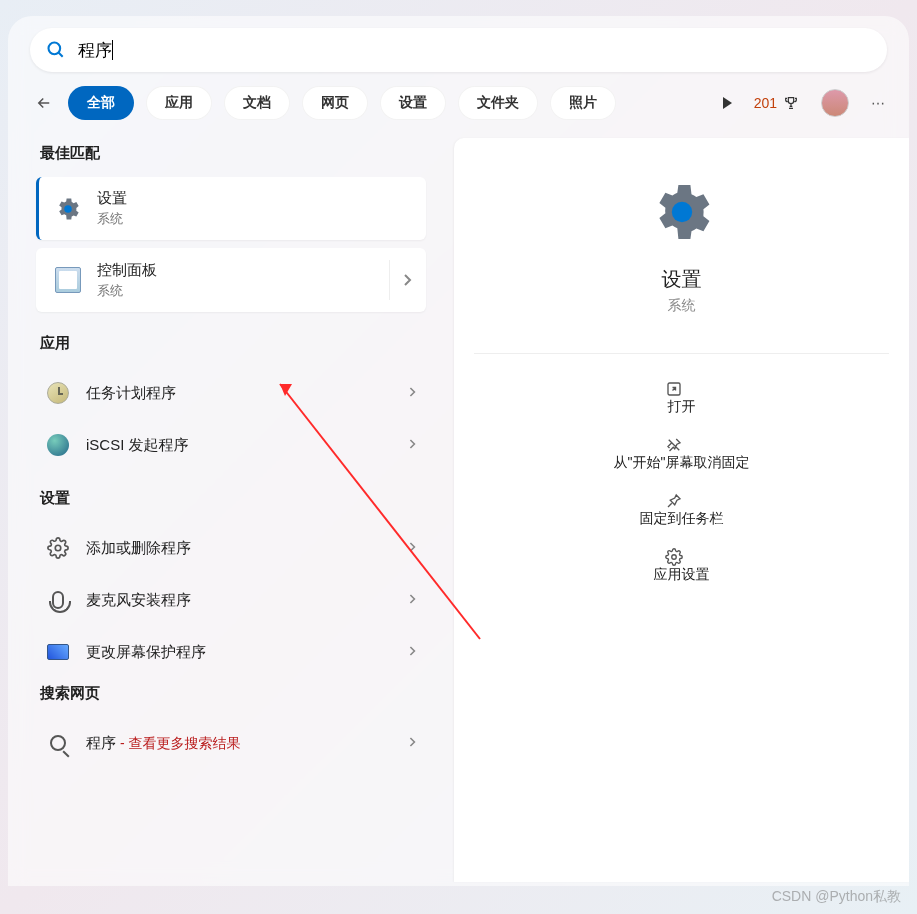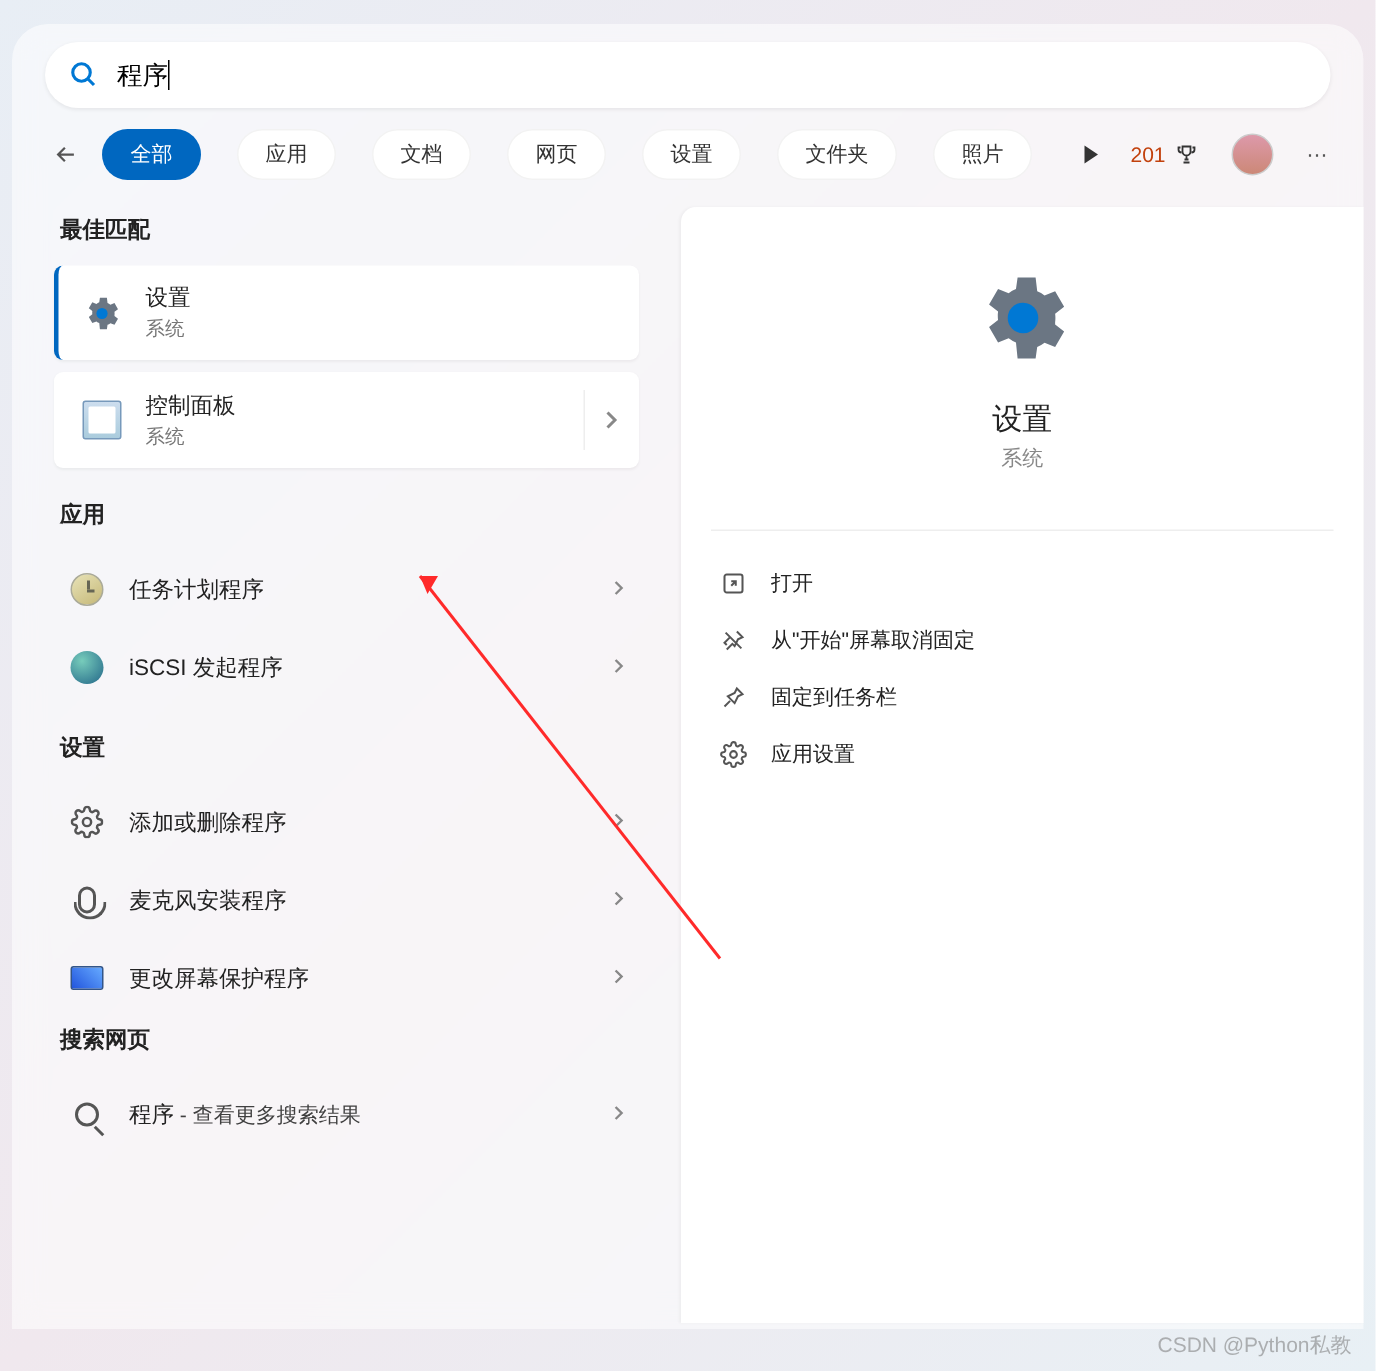--- a/index.html
+++ b/index.html
@@ -43,21 +43,21 @@
 }
 @keyframes blink { 50% { opacity: 0; } }
 
 .toolbar {
   margin: 14px 22px 0 22px;
   display: flex;
   align-items: center;
   gap: 10px;
 }
 .back-btn { width: 28px; height: 28px; display:flex; align-items:center; justify-content:center; color:#555; cursor:pointer; }
-.tabs { display: flex; gap: 24px; }
+.tabs { display: flex; gap: 12px; font-weight: bold; }
 .tab {
   padding: 7px 18px;
   border-radius: 20px;
   font-size: 14px;
   color: #333;
   background: #fff;
   cursor: pointer;
   border: 1px solid rgba(0,0,0,0.05);
 }
 .tab.active { background: #0067c0; color: #fff; border-color: transparent; }
@@ -89,30 +89,30 @@
 .best-item .btxt .subtitle { font-size: 13px; color:#777; margin-top:2px; }
 .best-item .chev { margin-left:auto; color:#888; font-size:14px; padding-left: 12px; border-left: 1px solid #eee; height: 40px; display:flex; align-items:center; }
 
 .row-item {
   display:flex; align-items:center;
   padding: 14px 10px;
   border-radius: 6px;
 }
 .row-item .ricon { width: 24px; height:24px; margin-right: 16px; display:flex; align-items:center; justify-content:center; color:#555;}
 .row-item .rlabel { font-size: 15px; color:#222; }
-.row-item .rsub { font-size: 14px; color:#404040; }
+.row-item .rsub { font-size: 14px; color:#b91c1c; }
 .row-item .chev2 { margin-left:auto; color:#888; font-size:14px; }
 
 .detail-head { text-align:center; padding: 14px 0 22px; }
 .detail-gear { margin: 0 auto 18px; width: 72px; height:72px; }
 .detail-title { font-size: 20px; color:#222; margin-bottom:4px;}
 .detail-sub { font-size: 14px; color:#888; }
 .divider { height:1px; background:#eee; margin: 16px 0; }
 
-.action-row { display:flex; align-items:center; padding: 10px 6px; cursor:pointer; border-radius:4px;}
+.action-row { display:flex; align-items:center; padding: 10px 6px; cursor:pointer; border-radius:4px;flex-direction:column;}
 .action-row .aicon { width:18px; height:18px; margin-right: 16px; color:#555;}
 .action-row .alabel { font-size: 14px; color:#222; }
 
 .gear-svg { fill:#6b7683; }
 .gear-center { fill:#0078d4; }
 
 .arrow-annotation {
   position:absolute; left: 262px; top: 358px; width: 220px; height: 270px; pointer-events:none; z-index:50;
 }
 .arrow-annotation line { stroke:#ff2a2a; stroke-width:2; }

